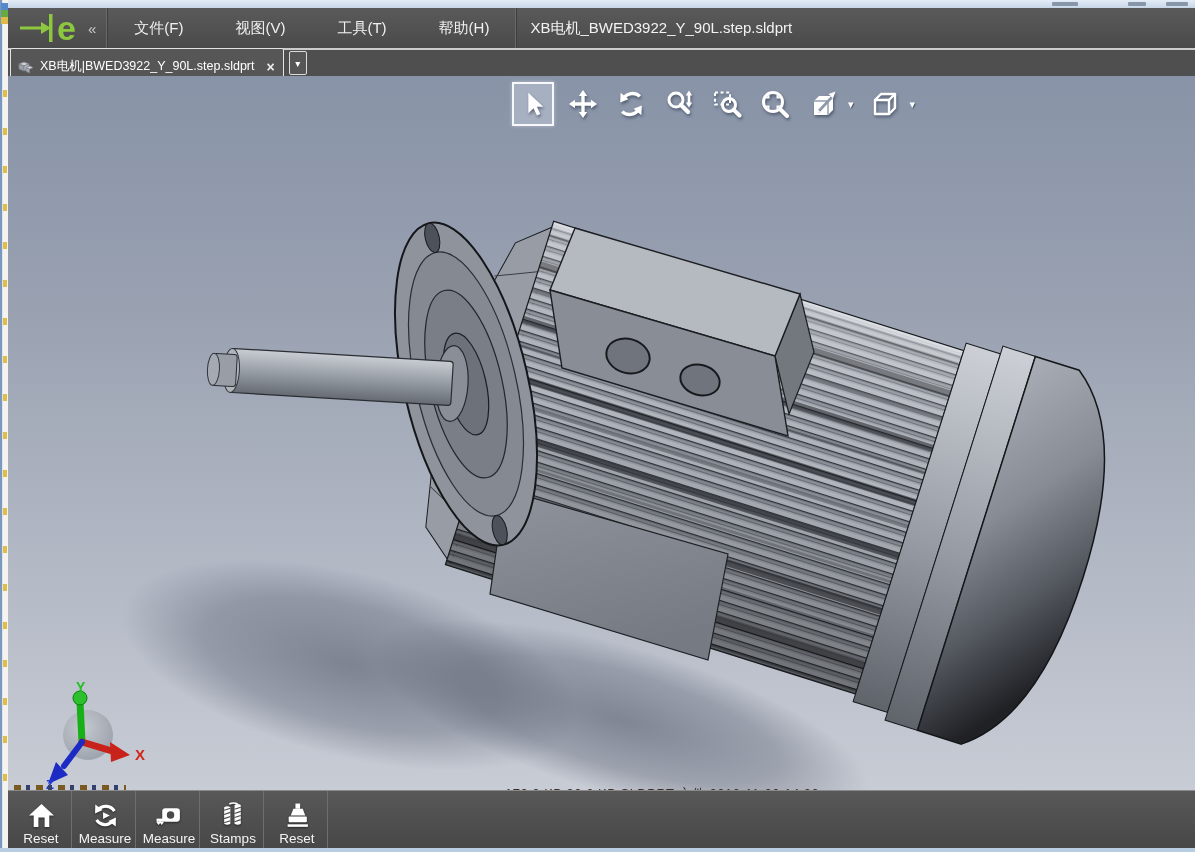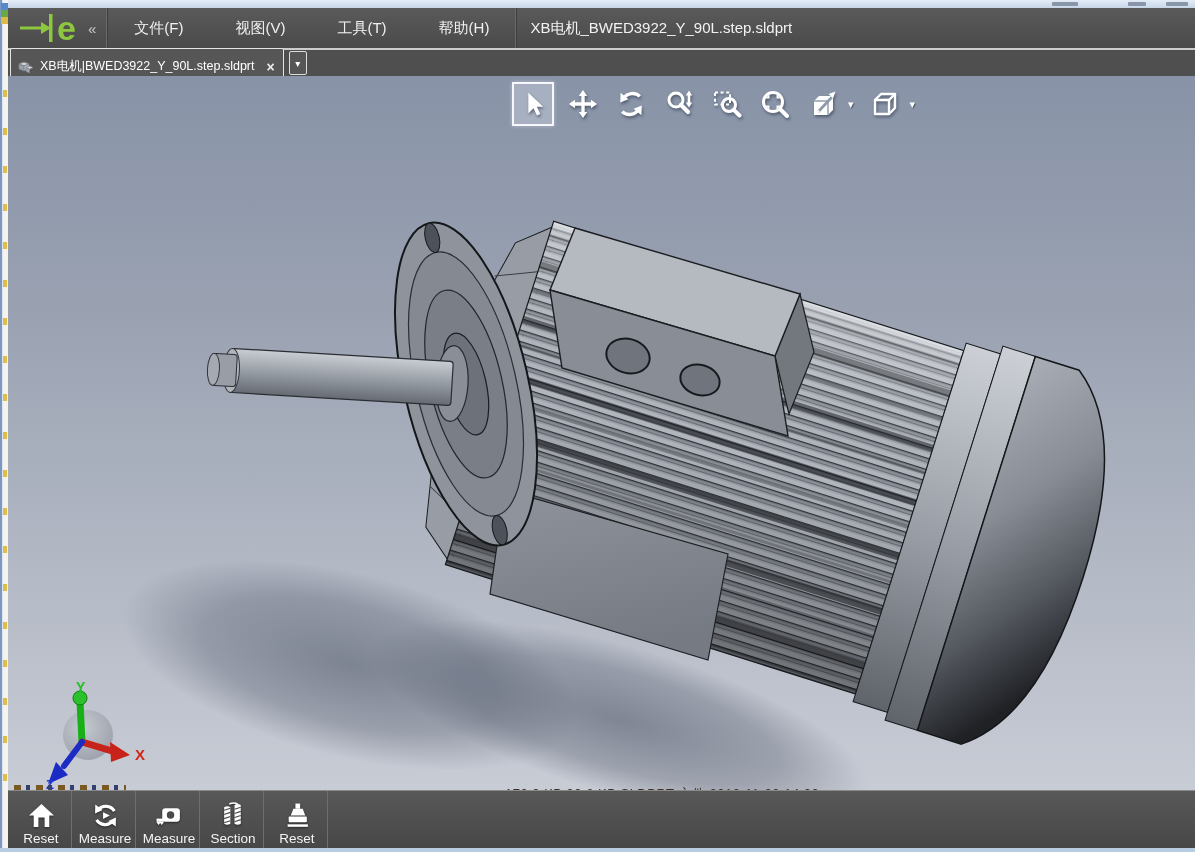--- a/index.html
+++ b/index.html
@@ -350,21 +350,21 @@
             <line x1="4" y1="12" x2="10" y2="10"></line>
           <line x1="4" y1="16" x2="10" y2="14"></line>
             <line x1="4" y1="20" x2="10" y2="18"></line>
           <line x1="14" y1="7" x2="20" y2="5"></line>
             <line x1="14" y1="11" x2="20" y2="9"></line>
           <line x1="14" y1="15" x2="20" y2="13"></line>
             <line x1="14" y1="19" x2="20" y2="17"></line>
         </g>
         <path d="M9,2 q4,-2 8,0" fill="none" stroke="#ffffff" stroke-width="1.6"></path>
       </svg>
-      <span class="lbl">Section</span>
+      <span class="lbl">Stamps</span>
     </div>
     <div class="bbtn">
       <svg width="27" height="27" viewBox="0 0 26 26">
         <rect x="11" y="1.5" width="4.5" height="5" fill="#ffffff"></rect>
         <path d="M9,6.5 h9 l2.5,6.5 h-14 Z" fill="#ffffff"></path>
         <rect x="4.5" y="14" width="17.5" height="5.5" rx="1" fill="#ffffff"></rect>
         <rect x="3.5" y="21.5" width="19.5" height="2.4" fill="#ffffff"></rect>
       </svg>
       <span class="lbl">Reset</span>
     </div>

